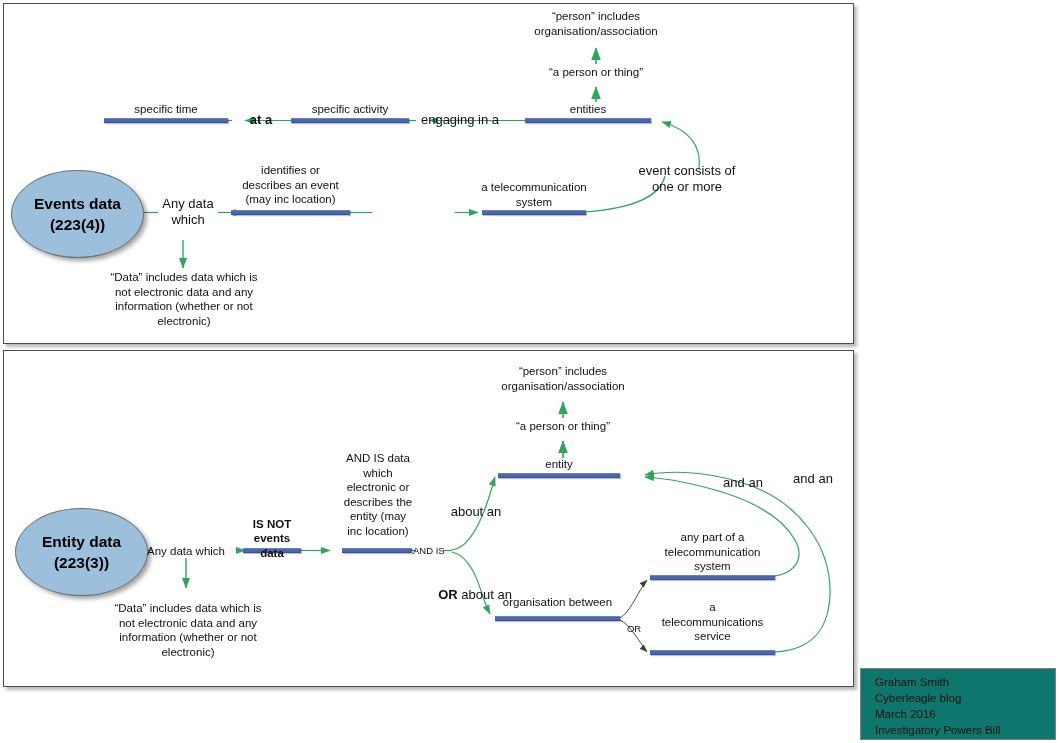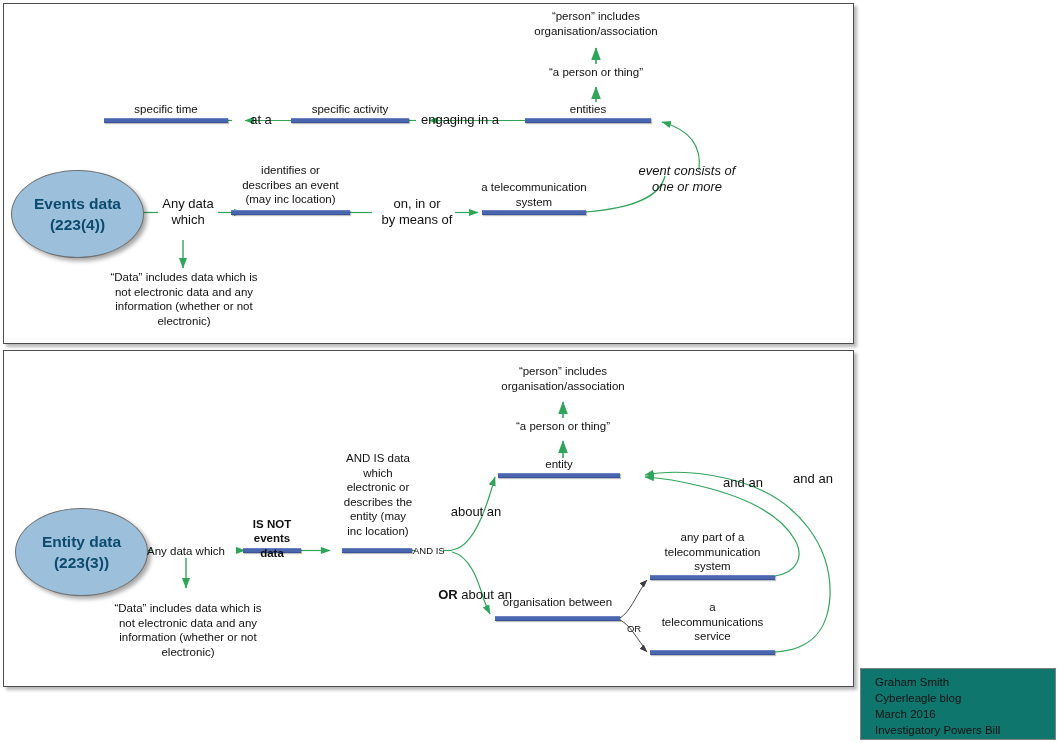--- a/index.html
+++ b/index.html
@@ -53,21 +53,21 @@
     box-shadow: 3px 3px 4px rgba(0,0,0,0.35);
     display: flex;
     flex-direction: column;
     align-items: center;
     justify-content: center;
     box-sizing: border-box;
   }
   .ellipse .el-line {
     font-size: 15.5px;
     font-weight: bold;
-    color: #0c4a6e;
+    color: #000000;
     line-height: 21px;
     text-align: center;
     white-space: nowrap;
   }
 
   
   .bar {
     position: absolute;
     height: 5px;
     background: #4A66AE;
@@ -217,25 +217,23 @@
   <div class="lbl" style="left:291px; top:102px; width:118px;">specific activity</div>
   <div class="lbl" style="left:525px; top:102px; width:126px;">entities</div>
   <div class="lbl" style="left:231px; top:163px; width:119px;">identifies or
 describes an event
 (may inc location)</div>
   <div class="lbl" style="left:472px; top:180px; width:124px;">a telecommunication
 system</div>
 
   <div class="lbl big" style="left:152px; top:196px; width:72px;">Any data
 which</div>
-  <div class="lbl big" style="left:238px; top:112px; width:46px;">at a</div>
+  <div class="lbl big" style="left:238px; top:112px; width:46px;font-weight:bold;">at a</div>
   <div class="lbl big" style="left:410px; top:112px; width:100px;">engaging in a</div>
-  <div class="lbl big" style="left:362px; top:196px; width:110px;">on, in or
-by means of</div>
-  <div class="lbl big" style="left:620px; top:163px; width:134px;font-style:italic;">event consists of
+  <div class="lbl big" style="left:620px; top:163px; width:134px;">event consists of
 one or more</div>
 
   <div class="lbl" style="left:506px; top:9px; width:180px;">“person” includes
 organisation/association</div>
   <div class="lbl" style="left:516px; top:65px; width:160px;">“a person or thing”</div>
   <div class="lbl" style="left:91px; top:270px; width:186px;">“Data” includes data which is
 not electronic data and any
 information (whether or not
 electronic)</div>
 

